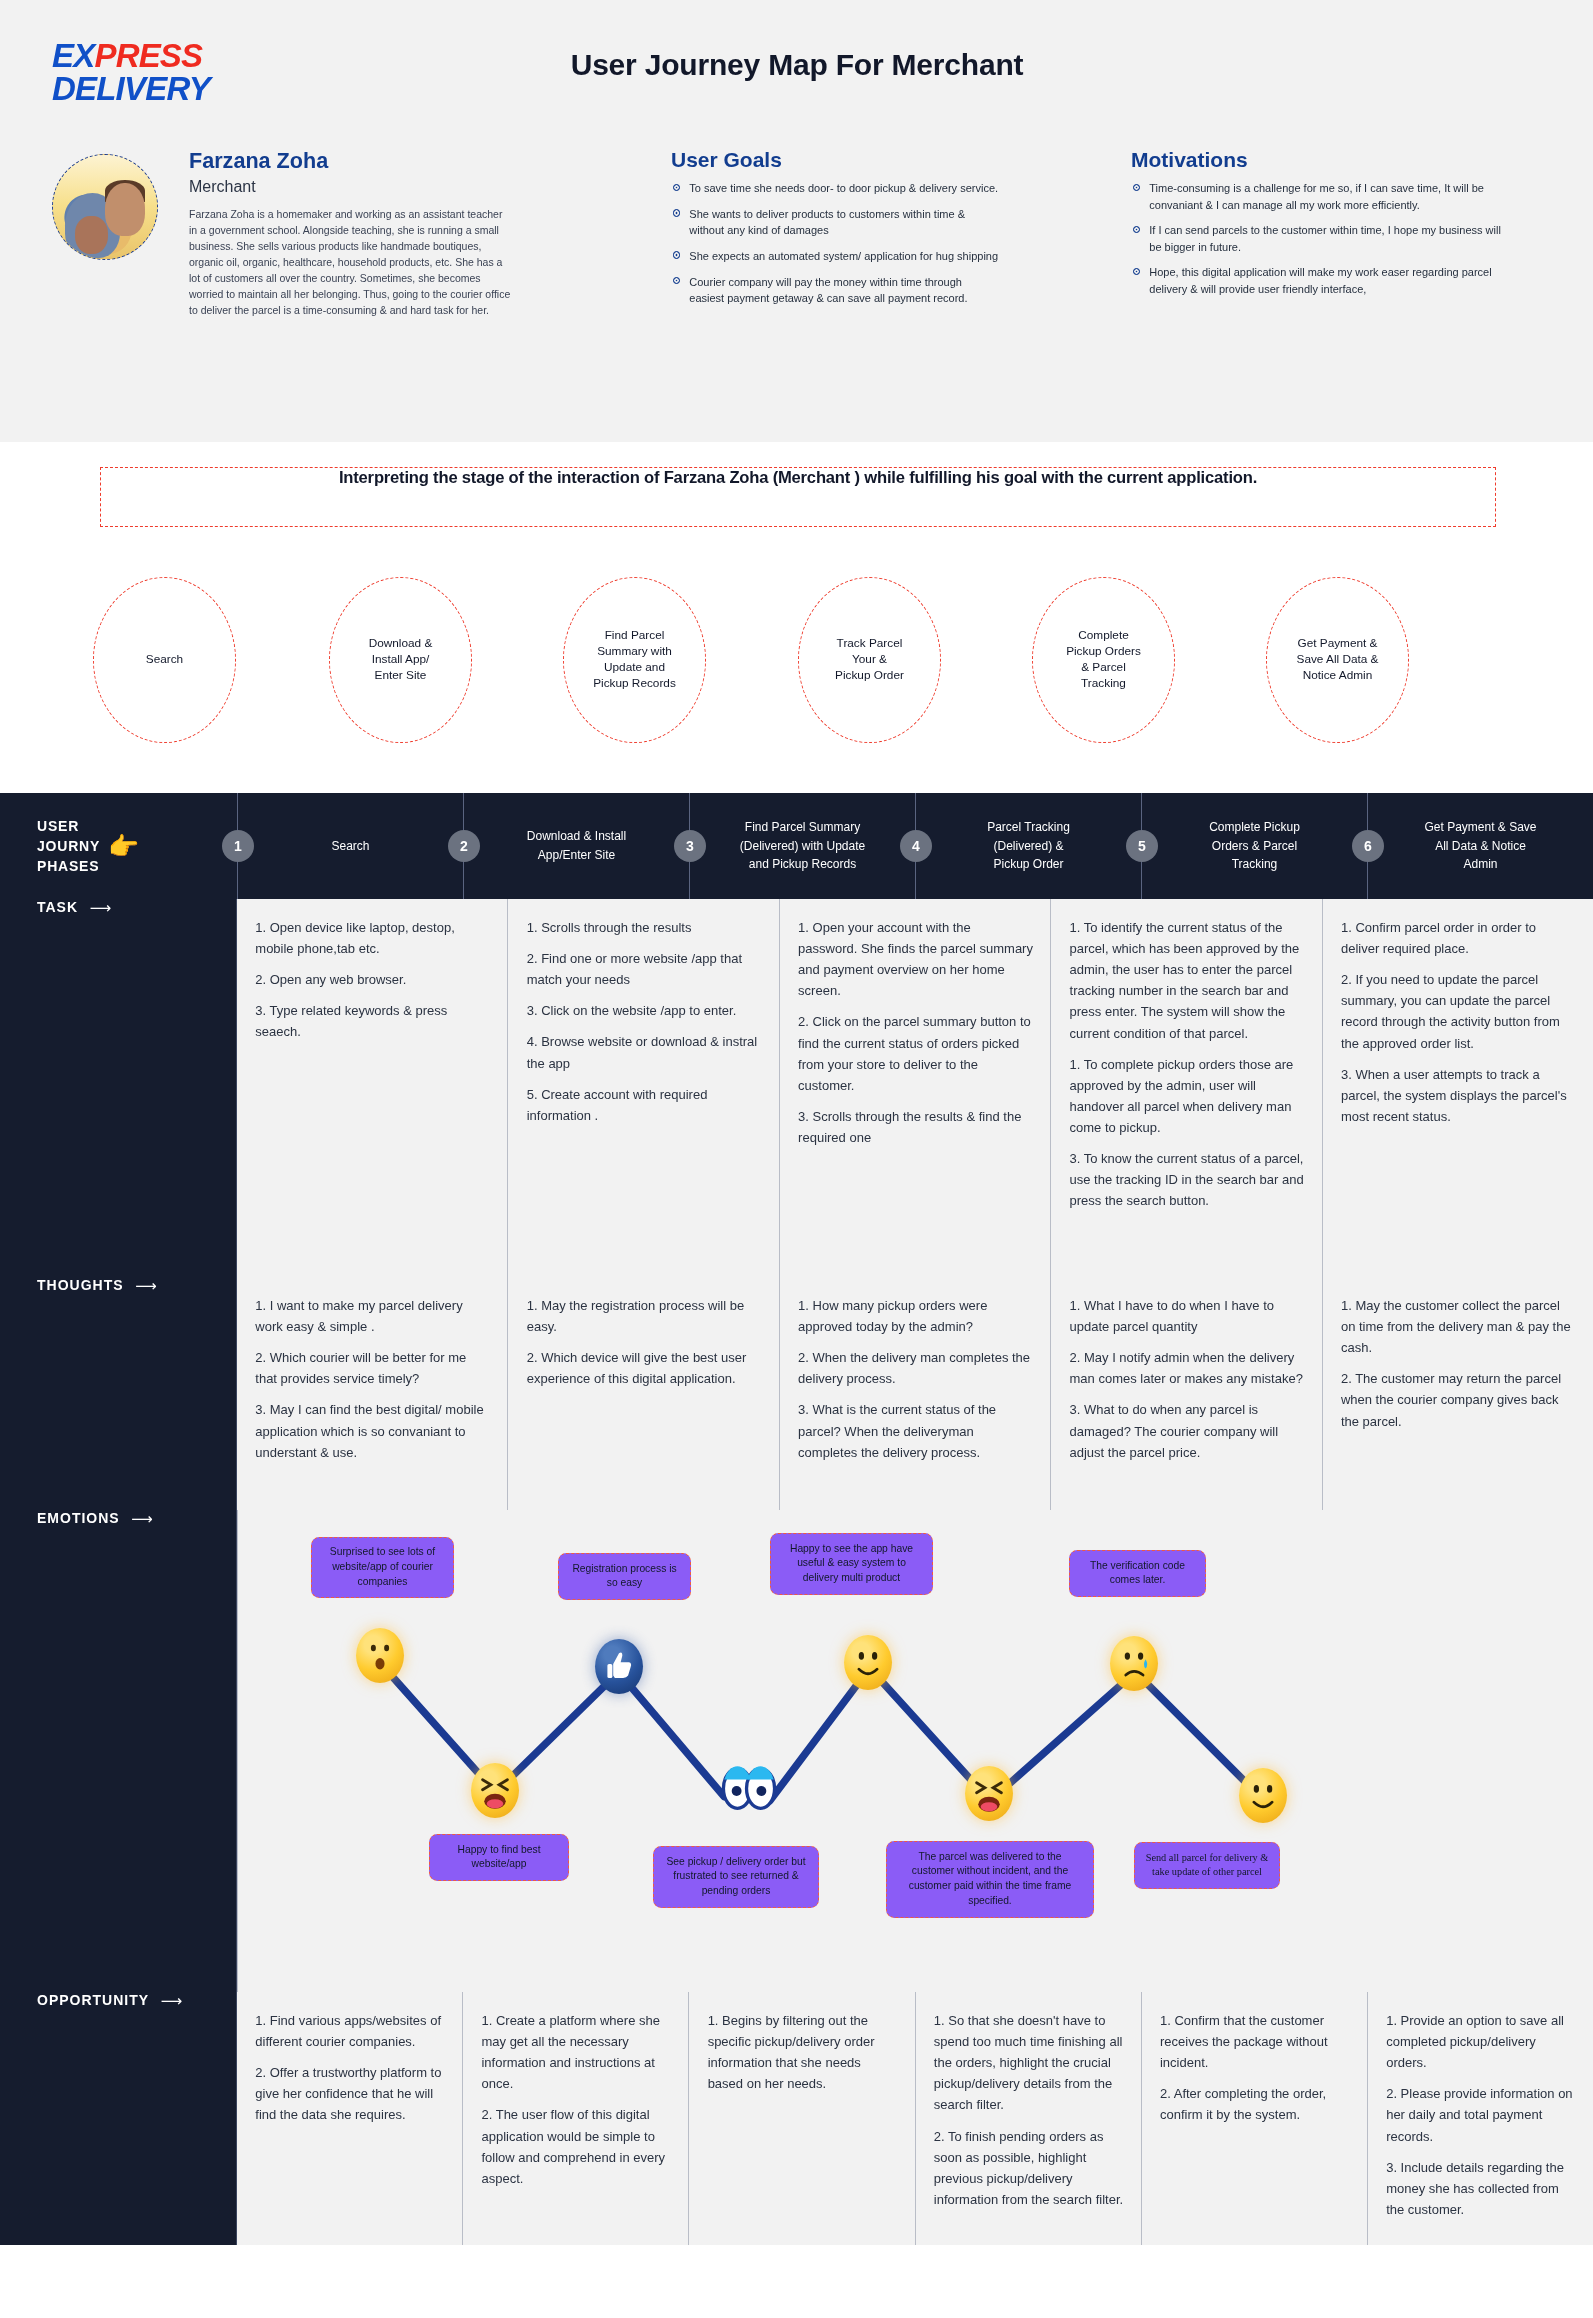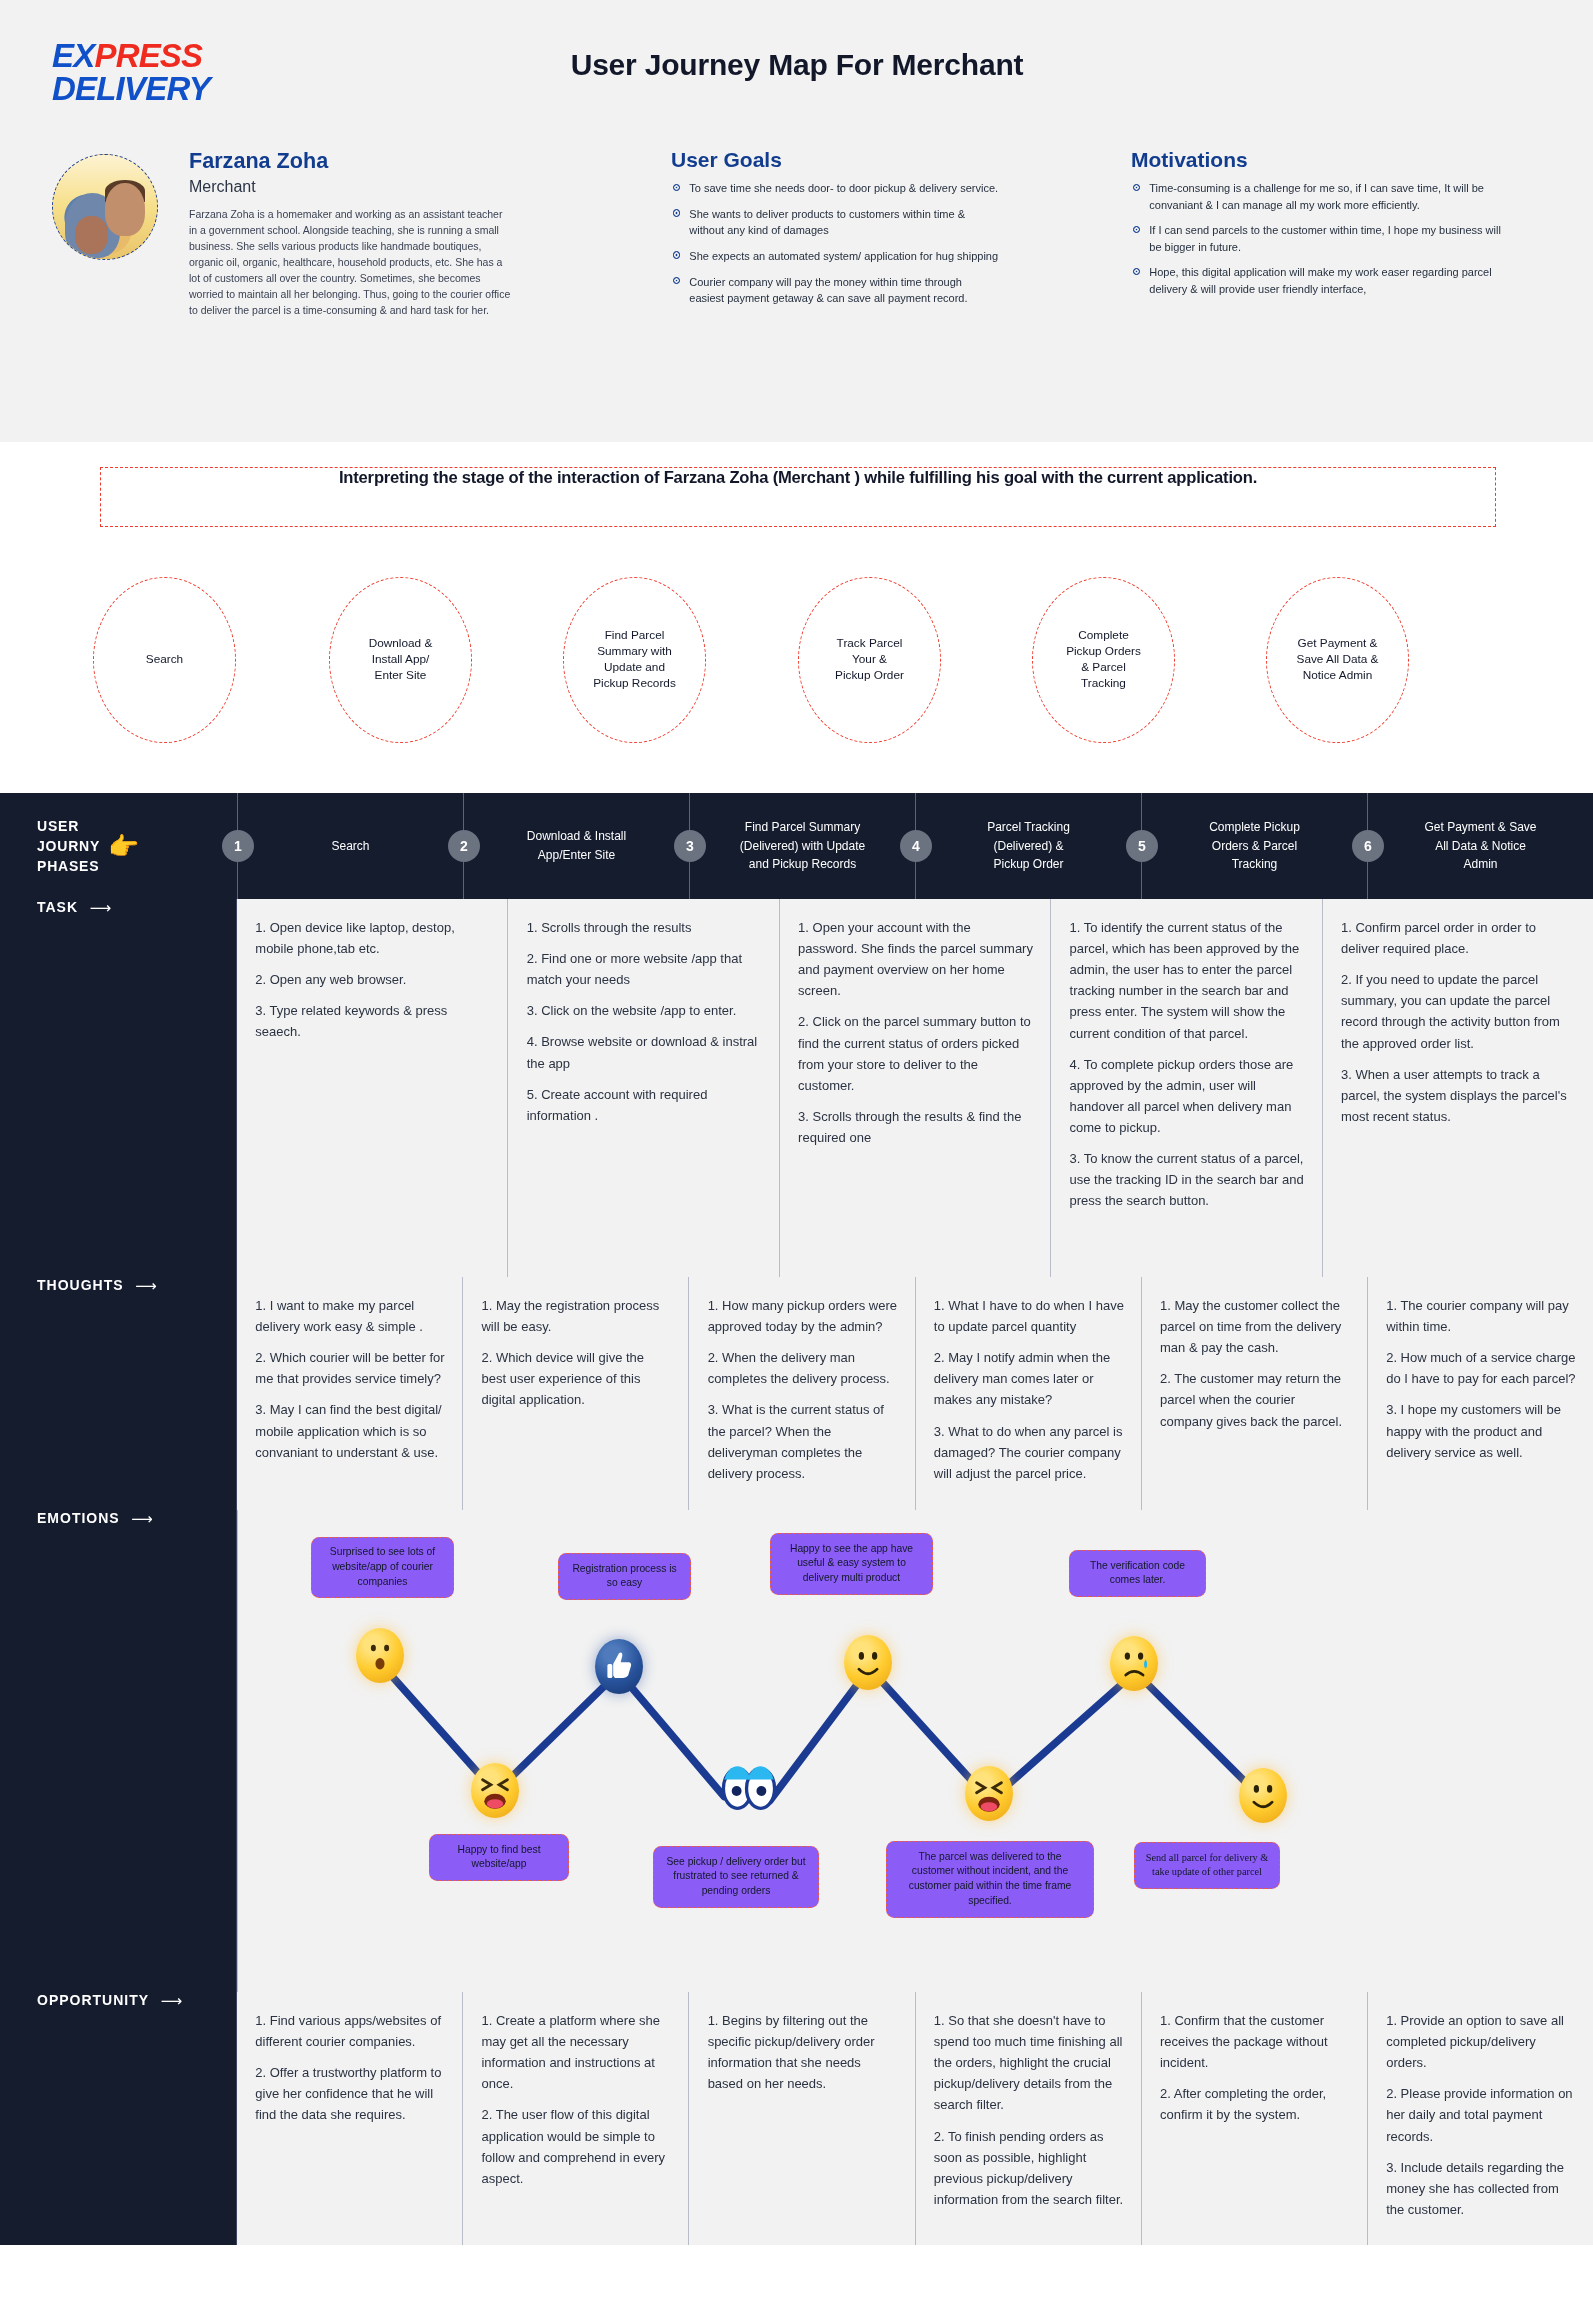--- a/index.html
+++ b/index.html
@@ -273,21 +273,21 @@
     <div class="cell">
         <ol>
       <li>1. Open your account with the password. She finds the parcel summary and payment overview on her home screen.</li>
       <li>2. Click on the parcel summary button to find the current status of orders picked from your store to deliver to the customer.</li>
       <li>3. Scrolls through the results &amp; find the required one</li>
     </ol>
       </div>
     <div class="cell">
         <ol>
       <li>1. To identify the current status of the parcel, which has been approved by the admin, the user has to enter the parcel tracking number in the search bar and press enter. The system will show the current condition of that parcel.</li>
-      <li>4.  To complete pickup orders those are approved by the admin, user will handover all parcel when delivery man come to pickup.</li>
+      <li>1.  To complete pickup orders those are approved by the admin, user will handover all parcel when delivery man come to pickup.</li>
       <li>3. To know the current status of a parcel, use the tracking ID in the search bar and press the search button.</li>
     </ol>
       </div>
     <div class="cell">
         <ol>
       <li>1. Confirm parcel order in order to deliver required place.</li>
       <li>2. If you need to update the parcel summary, you can update the parcel record through the activity button from the approved order list.</li>
       <li>3.  When a user attempts to track a parcel, the system displays the parcel's most recent status.</li>
     </ol>
       </div>
@@ -322,27 +322,20 @@
         <ol>
       <li>1. What I have to do when I have to update parcel quantity</li>
       <li>2. May I notify admin when the delivery man comes later or makes any mistake?</li>
       <li>3. What to do when any parcel is damaged? The courier company will adjust the parcel price.</li>
     </ol>
       </div>
     <div class="cell">
         <ol>
       <li>1. May the customer collect the parcel on time from the delivery man &amp; pay the cash.</li>
       <li>2. The customer may return the parcel when the courier company gives back the parcel.</li>
-    </ol>
-      </div>
-    <div class="cell">
-        <ol>
-      <li>1. The courier company will pay within time.</li>
-      <li>2. How much of a service charge do I have to pay for each parcel?</li>
-      <li>3. I hope my customers will be happy with the product and delivery service as well.</li>
     </ol>
       </div>
   </div>
 
   <div class="emo-row">
     <div class="lbl">
         <span>EMOTIONS</span>
         <span class="arrow">⟶</span>
       </div>
     <div class="emo-stage">

